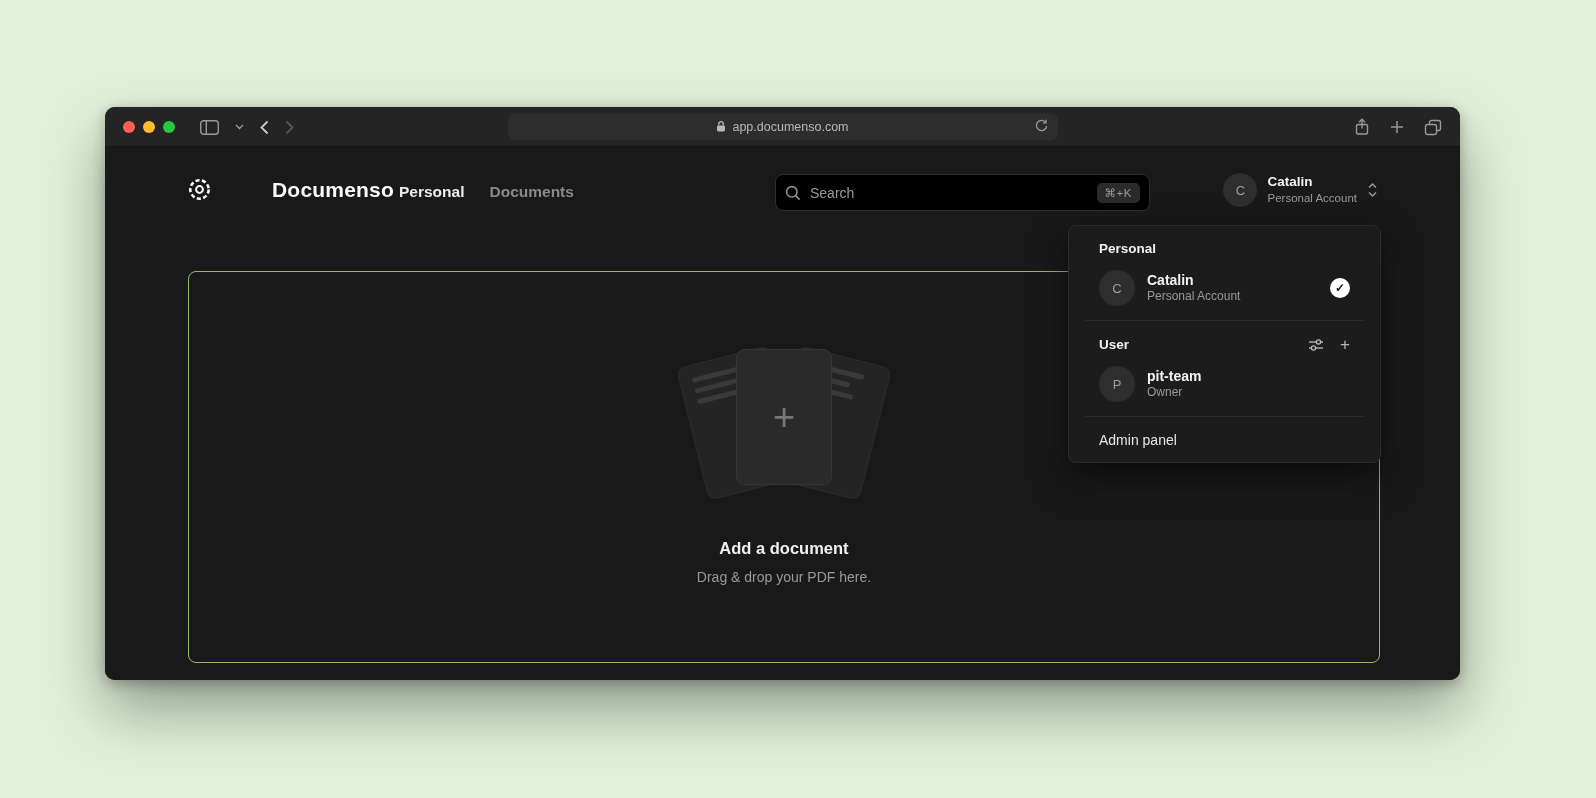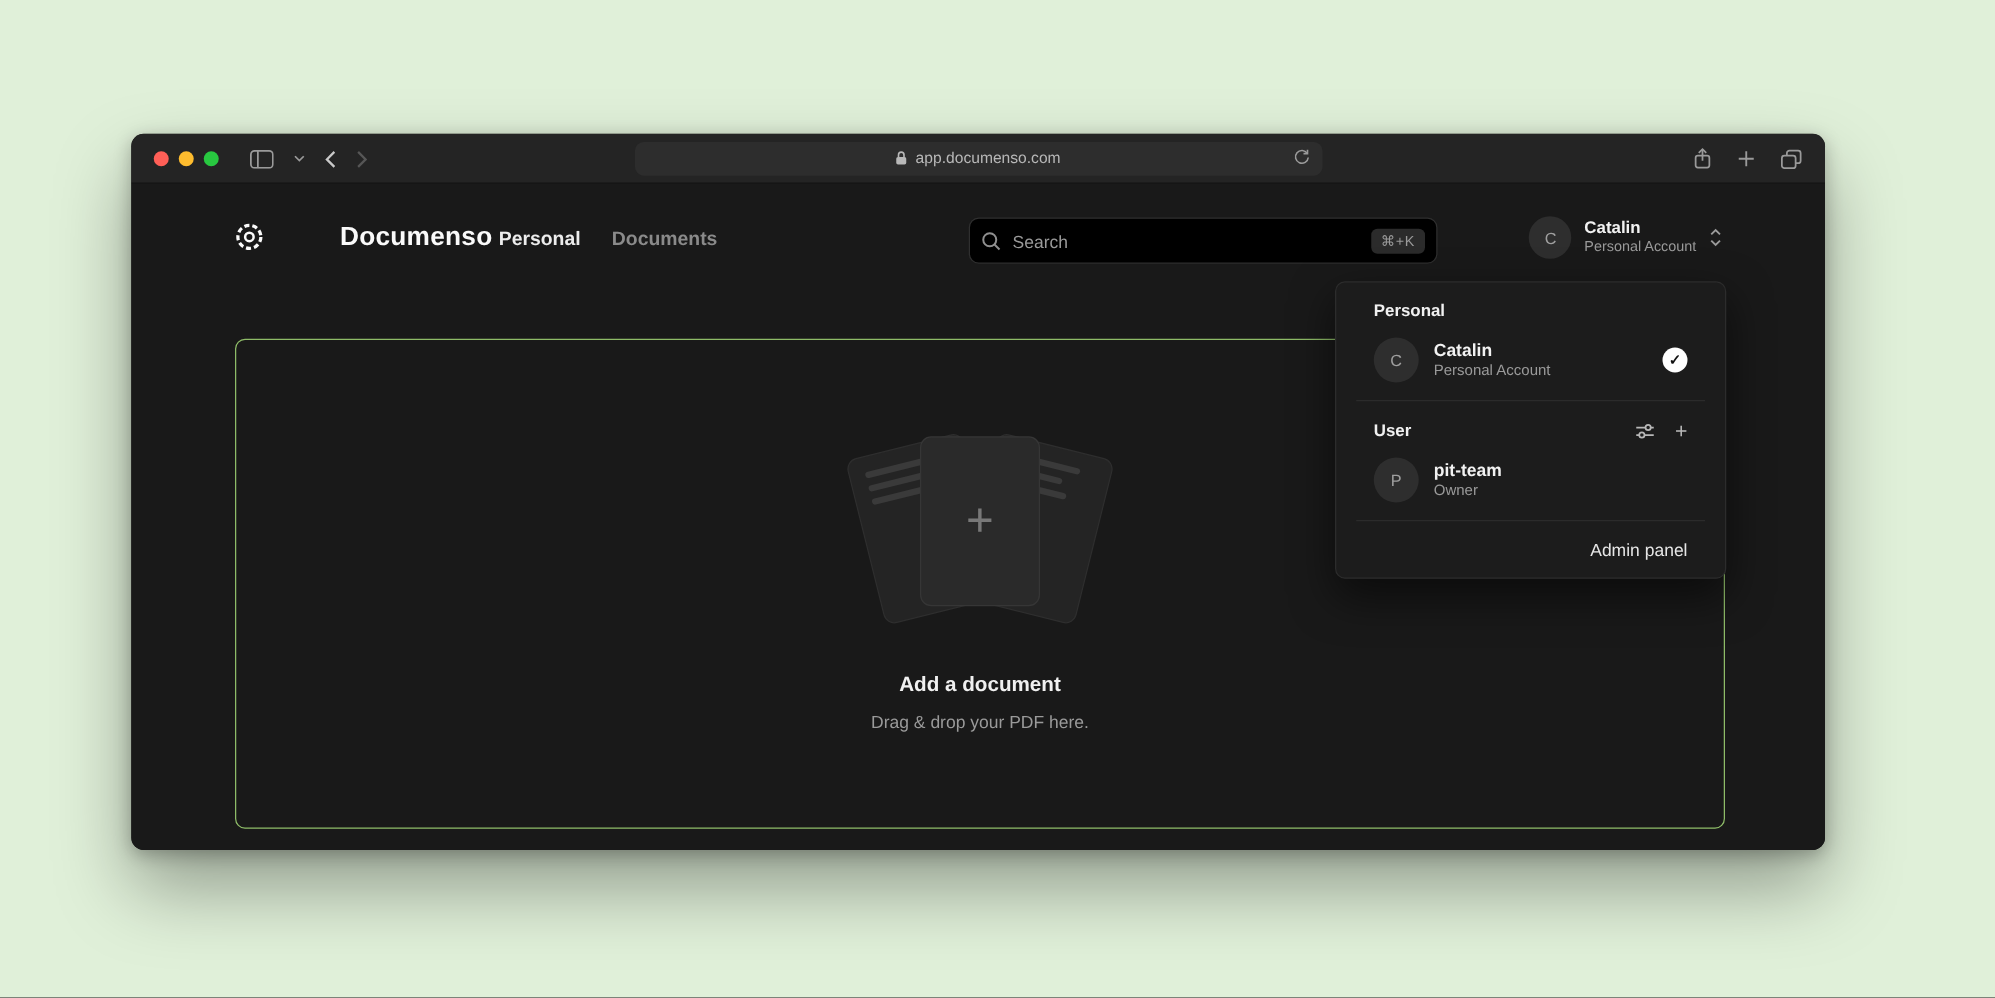--- a/index.html
+++ b/index.html
@@ -101,21 +101,21 @@
   .check {
     margin-left:auto; width:20px; height:20px; border-radius:50%;
     background:#fff; color:#111; font-size:12px; font-weight:700;
     display:flex; align-items:center; justify-content:center;
   }
   .sep { height:1px; background:#2b2b2b; margin:5px 0; }
   .menu-teams-header { display:flex; align-items:center; padding:10px 14px 6px; }
   .menu-teams-header .menu-label-inline { color:#f0f0f0; font-size:13.5px; font-weight:700; }
   .teams-icons { margin-left:auto; display:flex; align-items:center; gap:16px; color:#b8b8b8; }
   .teams-plus { font-size:17px; font-weight:400; line-height:1; cursor:pointer; }
-  .menu-item { padding:10px 14px; color:#e6e6e6; font-size:14px; cursor:pointer;text-align:right; }
+  .menu-item { padding:10px 14px; color:#e6e6e6; font-size:14px; cursor:pointer; }
   .menu-item.danger { color:#f05252; }
 
   svg { display:block; }
 </style>
 </head>
 <body>
 
 <div class="window">
 
   <div class="titlebar">

